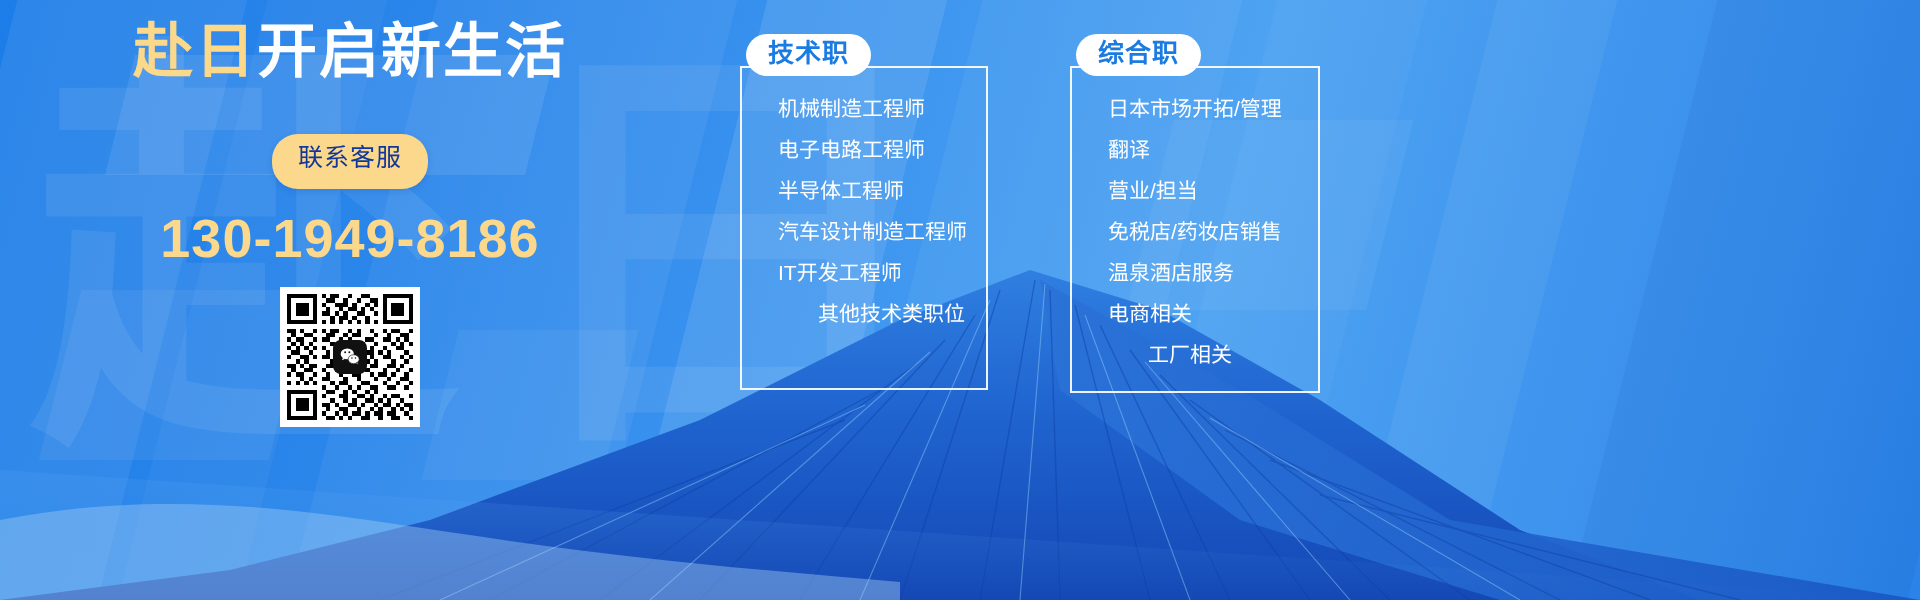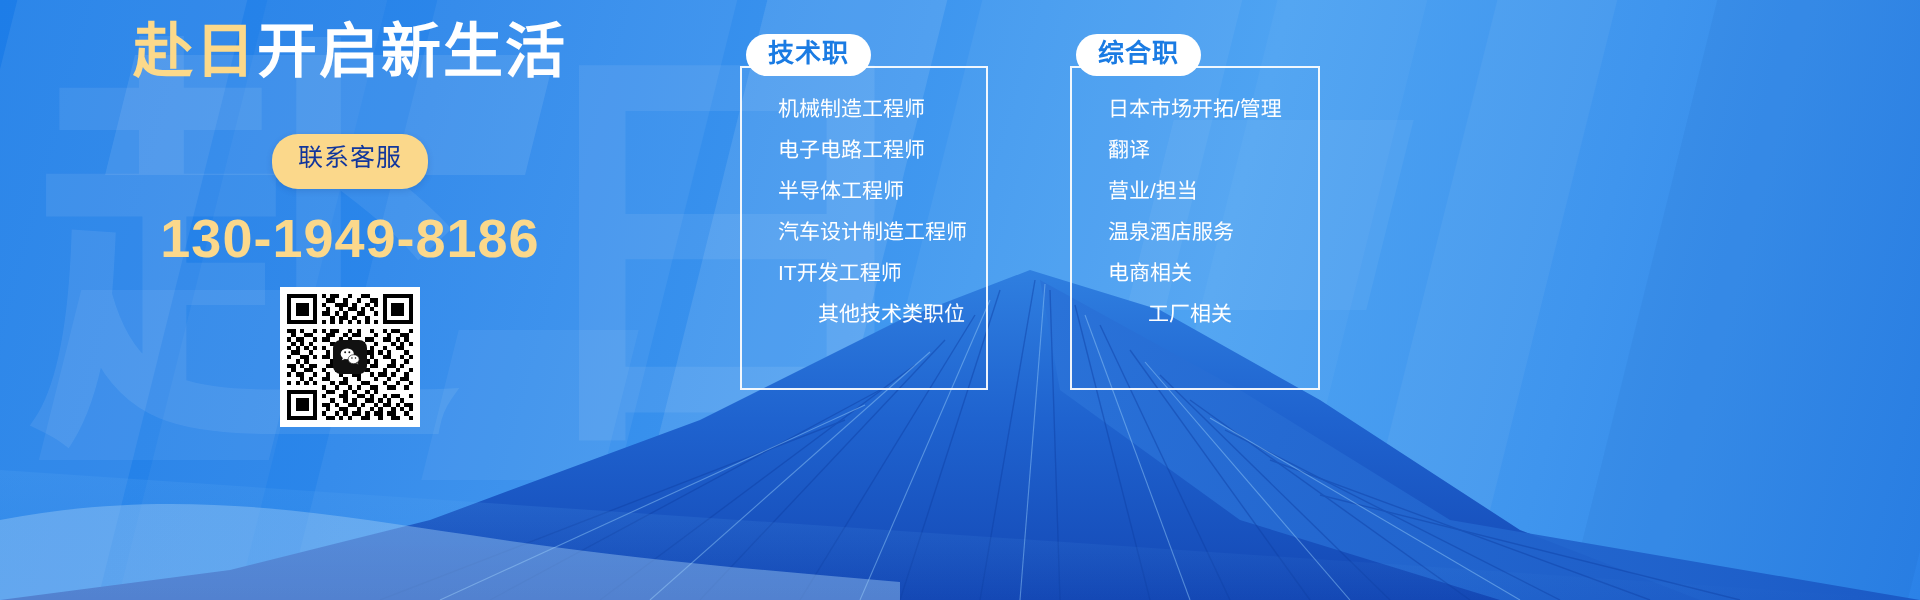--- a/index.html
+++ b/index.html
@@ -515,20 +515,21 @@
       </div>
     </div>
 
     <div class="panel panel-general">
       <div class="panel-badge">综合职</div>
       <div class="panel-box">
         <ul class="job-list">
           <li>日本市场开拓/管理</li>
           <li>翻译</li>
           <li>营业/担当</li>
+          <li>免税店/药妆店销售</li>
           <li>温泉酒店服务</li>
           <li>电商相关</li>
           <li>工厂相关</li>
         </ul>
       </div>
     </div>
 
   </div>
 </div>
 

